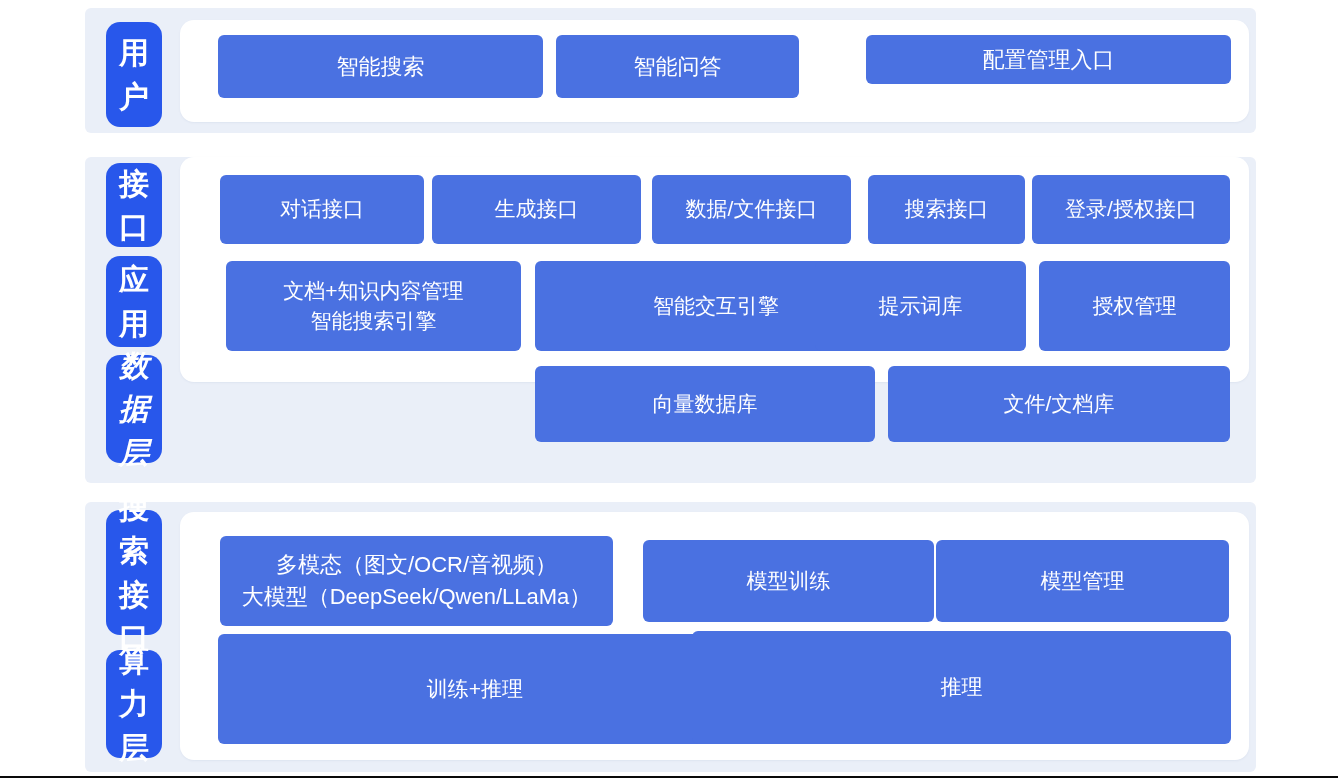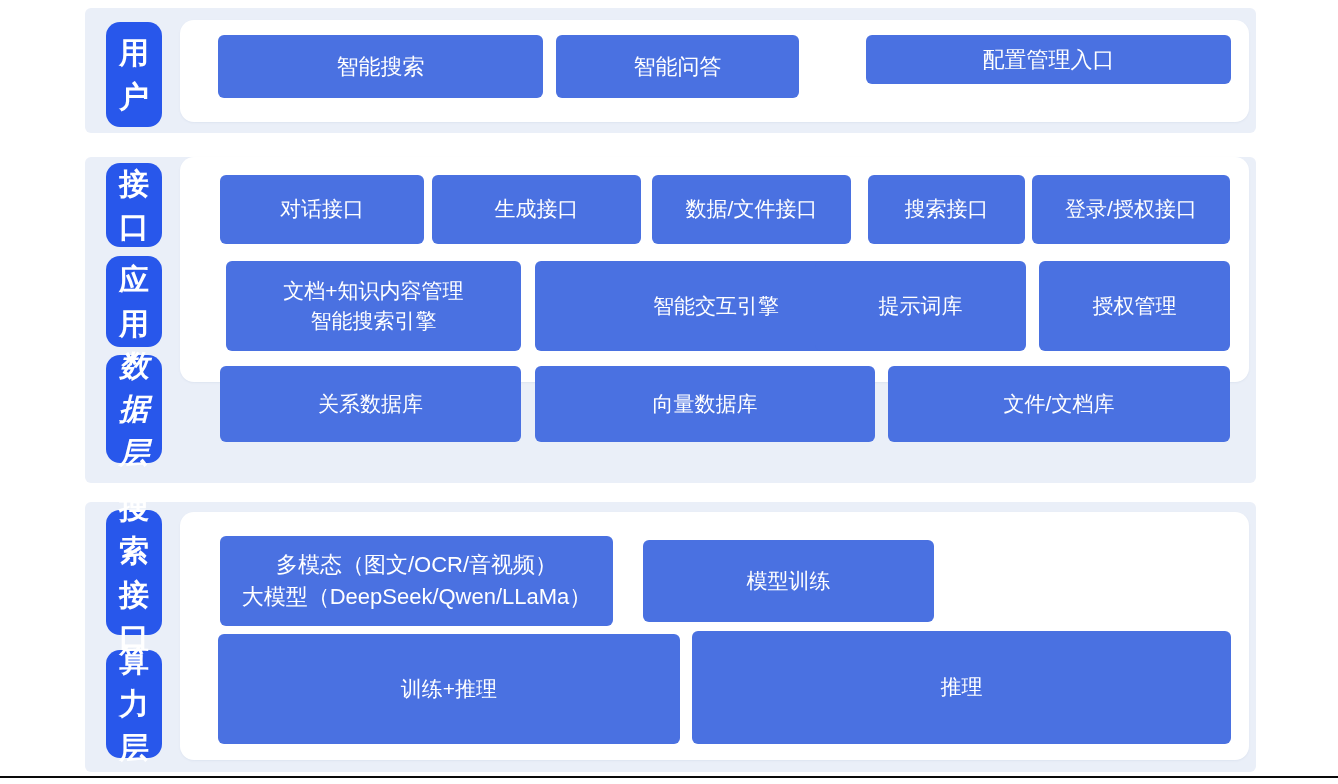--- a/index.html
+++ b/index.html
@@ -92,23 +92,20 @@
     <div class="box" style="left:355px;top:104px;width:266px;height:90px;padding-left:48px;">
       <span>智能交互引擎</span>
     </div>
     <div class="box" style="left:635px;top:104px;width:211px;height:90px;">
       <span>提示词库</span>
     </div>
     <div class="box" style="left:859px;top:104px;width:191px;height:90px;">
       <span>授权管理</span>
     </div>
 
-    <div class="box" style="left:40px;top:209px;width:301px;height:76px;">
-      <span>关系数据库</span>
-    </div>
     <div class="box" style="left:355px;top:209px;width:340px;height:76px;">
       <span>向量数据库</span>
     </div>
     <div class="box" style="left:708px;top:209px;width:342px;height:76px;">
       <span>文件/文档库</span>
     </div>
   </div>
 </div>
 
 <div class="band" id="band-bottom">
@@ -123,22 +120,25 @@
 
     <div class="box" style="left:40px;top:24px;width:393px;height:90px;font-size:22px;">
       <span>
         <span class="line">多模态（图文/OCR/音视频）</span>
         <span class="line">大模型（DeepSeek/Qwen/LLaMa）</span>
       </span>
     </div>
     <div class="box" style="left:463px;top:28px;width:291px;height:82px;">
       <span>模型训练</span>
     </div>
+    <div class="box" style="left:756px;top:28px;width:293px;height:82px;">
+      <span>模型管理</span>
+    </div>
 
-    <div class="box" style="left:38px;top:122px;width:462px;height:110px;">
+    <div class="box" style="left:38px;top:122px;width:462px;height:110px;padding-left:26px;">
       <span>训练+推理</span>
     </div>
     <div class="box" style="left:512px;top:119px;width:539px;height:113px;text-align:right;">
       <span>推理</span>
     </div>
   </div>
 </div>
 
 <div class="bottom-line"></div>
 

